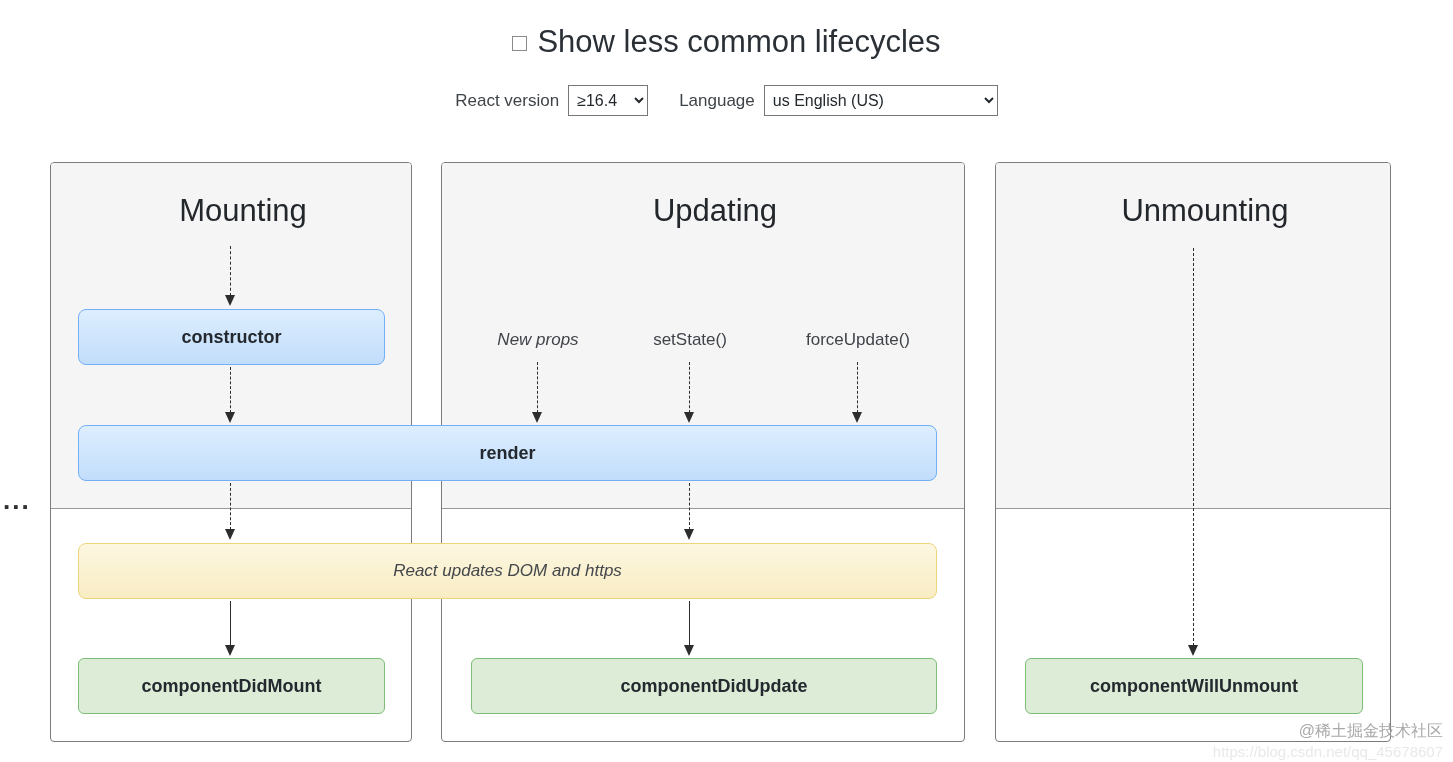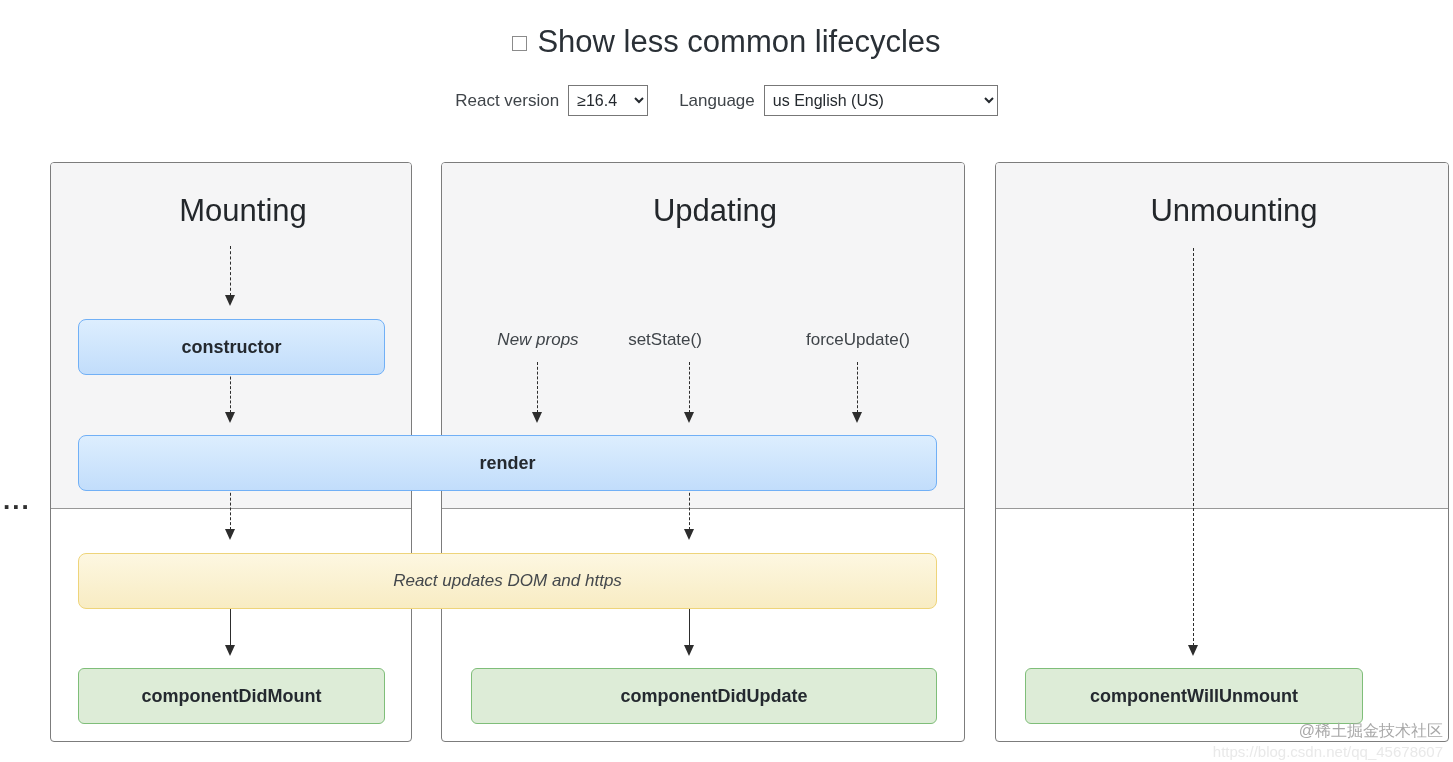--- a/index.html
+++ b/index.html
@@ -21,48 +21,48 @@
   select { font-family:"Liberation Sans", sans-serif; font-size:16px; color:#24292e;
     height:31px; border:1px solid #777; background:#fff; padding:0 4px; }
   .sel-version { width:80px; }
   .sel-language { width:234px; }
 
   
   .panel { position:absolute; top:162px; height:580px; border:1px solid #7c7c7c;
     border-radius:4px; background:#fff; }
   .p-mounting   { left:50px;  width:362px; }
   .p-updating   { left:441px; width:524px; }
-  .p-unmounting { left:995px; width:454px; }
+  .p-unmounting { left:995px; width:396px; }
   .phase-top { position:absolute; top:0; left:0; right:0; height:346px;
     background:#f5f5f6; border-bottom:1px solid #989898; border-radius:3px 3px 0 0; }
   .panel-title { position:absolute; top:30px; left:12px; width:100%; text-align:center;
     font-size:31px; font-weight:300; color:#23272b; }
 
   
   .box { position:absolute; height:56px; display:flex; align-items:center; justify-content:center;
-    font-size:18px; font-weight:bold; color:#24292f; z-index:5;margin-top:10px; }
+    font-size:18px; font-weight:bold; color:#24292f; z-index:5; }
   .box.blue { background:linear-gradient(180deg, var(--blue-fill-top), var(--blue-fill-bottom));
     border:1px solid var(--blue-border); border-radius:8px; }
   .box.yellow { background:linear-gradient(180deg, var(--yellow-fill-top), var(--yellow-fill-bottom));
     border:1px solid var(--yellow-border); border-radius:8px;
     font-weight:normal; font-style:italic; font-size:17px; color:#44484c; }
   .box.green { background:var(--green-fill); border:1px solid var(--green-border); border-radius:6px; }
 
   .b-constructor { left:78px;  top:309px; width:307px; }
   .b-render      { left:78px;  top:425px; width:859px; }
   .b-domrefs     { left:78px;  top:543px; width:859px; }
   .b-didmount    { left:78px;  top:658px; width:307px; }
   .b-didupdate   { left:471px; top:658px; width:466px;padding-left:20px; }
   .b-willunmount { left:1025px; top:658px; width:338px; }
 
   
   .trigger { position:absolute; top:330px; width:160px; text-align:center;
     font-size:17px; color:#3f4449; z-index:4; }
   .t-newprops { left:458px; font-style:italic; }
-  .t-setstate { left:585px; }
+  .t-setstate { left:610px; }
   .t-forceupdate { left:778px; }
 
   
   .arrow { position:absolute; width:0; z-index:4; }
   .arrow .line { position:absolute; left:0; top:0; bottom:10px; width:0;
     border-left:1px dashed #2d2d2d; }
   .arrow.solid .line { border-left-style:solid; }
   .arrow::after { content:""; position:absolute; bottom:0; left:-5px;
     border-left:5px solid transparent; border-right:5px solid transparent;
     border-top:11px solid #2d2d2d; }

